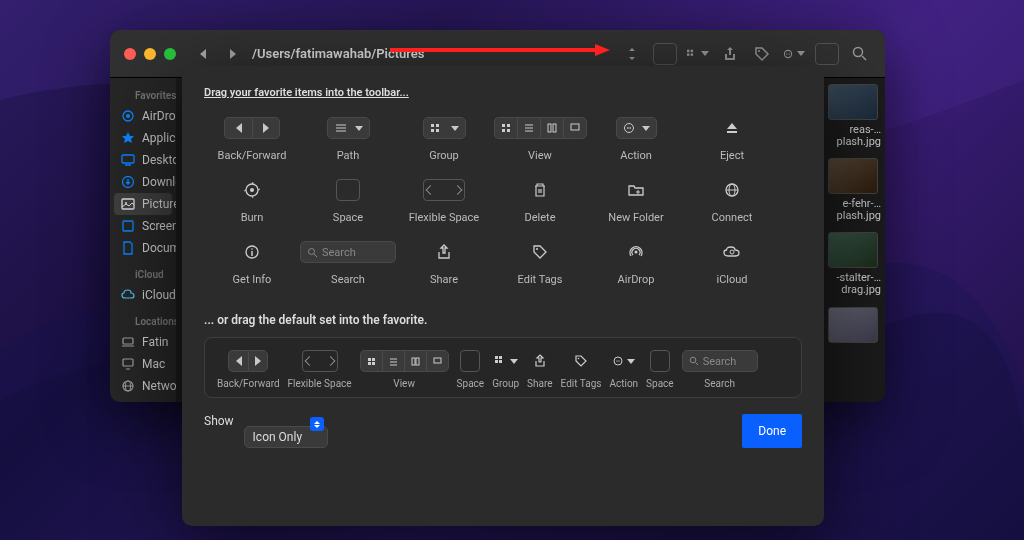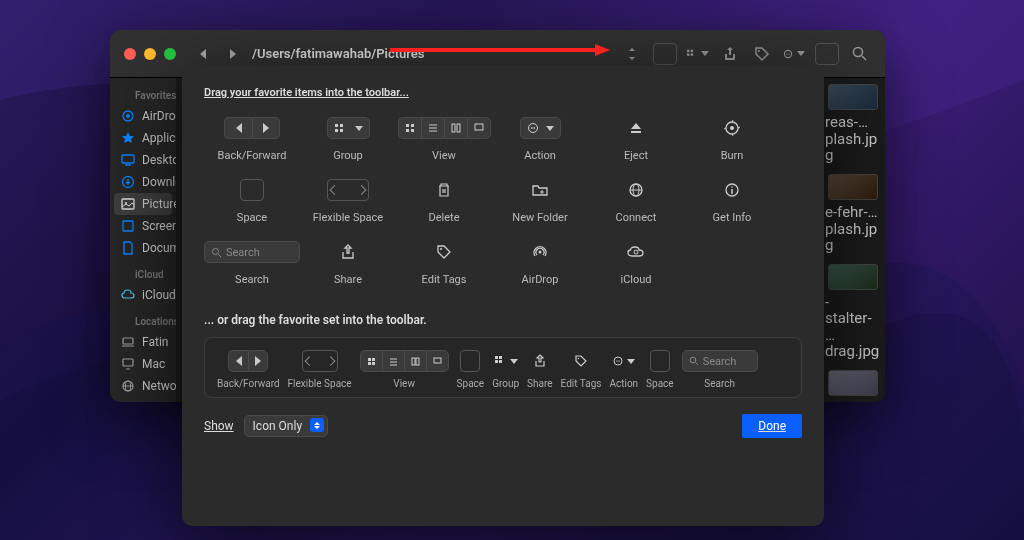--- a/index.html
+++ b/index.html
@@ -20,21 +20,21 @@
     .tb-group .slot { width:24px; height:22px; border:1px solid #555; border-radius:4px; }
     .tb-ico { width:22px; height:22px; display:flex; align-items:center; justify-content:center; cursor:pointer; }
     .sidebar { position:absolute; top:48px; left:0; width:66px; bottom:0; background:rgba(40,40,40,0.85); padding:8px 0; overflow:hidden; }
     .sb-header { font-size:10px; color:#777; padding:4px 25px; font-weight:600; }
     .sb-item { display:flex; align-items:center; gap:6px; padding:3px 10px; font-size:12px; color:#ccc; white-space:nowrap; cursor:pointer; }
     .sb-item.active { background:#3e3e3e; border-radius:4px; margin:0 4px; padding:3px 6px; }
     .sb-item .ico { width:16px; height:16px; display:flex; align-items:center; justify-content:center; flex-shrink:0; }
     .content { position:absolute; top:48px; left:66px; right:0; bottom:0; background:#1b1b1b; }
     .file-col { position:absolute; top:48px; right:0; width:64px; bottom:0; padding:6px 4px; display:flex; flex-direction:column; gap:4px; }
     .thumb { width:50px; height:36px; background:linear-gradient(135deg,#3a4a5a,#1a2a3a); border-radius:3px; border:1px solid #444; margin:0 auto; }
-    .fname { font-size:15px; color:#ccc; text-align:left; line-height:1.1; word-break:break-word; }
+    .fname { font-size:11px; color:#ccc; text-align:right; line-height:1.1; word-break:break-word; }
 
     .customize-sheet { position:absolute; top:66px; left:182px; width:642px; height:460px; background:#2b2b2b; border-radius:10px; box-shadow:0 20px 80px rgba(0,0,0,0.7); padding:20px 22px 16px; color:#ddd; z-index:10; }
     .sheet-title { font-size:11px; font-weight:600; margin-bottom:16px;text-decoration:underline; }
     .tool-grid { display:flex; flex-wrap:wrap; gap:0; }
     .tool { width:96px; height:62px; display:flex; flex-direction:column; align-items:center; justify-content:flex-start; gap:8px; cursor:grab; }
     .tool-icon { height:26px; display:flex; align-items:center; justify-content:center; color:#c8c8c8; }
     .tool-icon .btn { background:#3a3a3a; border:1px solid #4a4a4a; border-radius:5px; height:22px; min-width:28px; padding:0 6px; display:inline-flex; align-items:center; justify-content:center; gap:3px; }
     .tool-icon .btnpair { display:flex; }
     .tool-icon .btnpair .btn:first-child{border-radius:5px 0 0 5px;border-right:none}
     .tool-icon .btnpair .btn:last-child{border-radius:0 5px 5px 0}
@@ -50,24 +50,24 @@
     .tool-icon .searchbox { background:#3a3a3a; border:1px solid #4a4a4a; border-radius:5px; height:22px; width:96px; display:flex; align-items:center; padding:0 6px; gap:4px; color:#888; font-size:11px; }
     .tool-icon .searchbox2 { width:76px; }
     .tool-label { font-size:11px; color:#bbb; }
 
     .default-title { font-size:12px; font-weight:600; margin:12px 0 10px; }
     .default-set { border:1px solid #3e3e3e; background:#262626; border-radius:8px; padding:12px 12px 8px; display:flex; align-items:flex-start; gap:8px; overflow:hidden; }
     .ds-item { display:flex; flex-direction:column; align-items:center; gap:6px; }
     .ds-item .tool-icon { height:22px; }
     .ds-label { font-size:10px; color:#aaa; white-space:nowrap; }
 
-    .sheet-footer { display:flex; align-items:center; margin-top:16px; gap:10px;text-decoration:underline; }
+    .sheet-footer { display:flex; margin-top:16px; gap:10px; }
     .show-label { font-size:12px; color:#ddd; }
     .select-wrap { position:relative; }
-    .select-wrap select { appearance:none; background:#3a3a3a; border:1px solid #4a4a4a; color:#ddd; font-size:12px; padding:3px 24px 3px 8px; border-radius:5px; }
+    .select-wrap select { appearance:none; background:#3a3a3a; border:1px solid #4a4a4a; color:#ddd; font-size:12px; padding:3px 24px 3px 8px; border-radius:5px;margin-top:12px; }
     .select-caret { position:absolute; right:4px; top:3px; width:14px; height:14px; background:#0a60ff; border-radius:3px; display:flex; flex-direction:column; align-items:center; justify-content:center; }
     .select-caret:before{content:'';border-left:3px solid transparent;border-right:3px solid transparent;border-bottom:3px solid #fff;margin-bottom:1px}
     .select-caret:after{content:'';border-left:3px solid transparent;border-right:3px solid transparent;border-top:3px solid #fff}
     .footer-spacer{flex:1}
     .done-btn { background:#0a60ff; color:#fff; border:none; padding:5px 16px; border-radius:2px; font-size:12px; cursor:pointer; }
 
     .chev{width:0;height:0;display:inline-block}
     .chev.l{border-top:5px solid transparent;border-bottom:5px solid transparent;border-right:6px solid currentColor}
     .chev.r{border-top:5px solid transparent;border-bottom:5px solid transparent;border-left:6px solid currentColor}
     .chev.d{border-left:4px solid transparent;border-right:4px solid transparent;border-top:5px solid currentColor}
@@ -282,20 +282,33 @@
               <span class="chev r"></span>
             </span>
           </span>
         </div>
         <div class="tool-label">Back/Forward</div>
       </div>
     <div class="tool">
         <div class="tool-icon">
           <span class="btn">
             <svg width="14" height="10">
+              <line x1="2" y1="2" x2="12" y2="2" stroke="#ccc"></line>
+              <line x1="2" y1="5" x2="12" y2="5" stroke="#ccc"></line>
+              <line x1="2" y1="8" x2="12" y2="8" stroke="#ccc"></line>
+            </svg>
+            <span class="chev d" style="margin-left:4px"></span>
+          </span>
+        </div>
+        <div class="tool-label">Path</div>
+      </div>
+    <div class="tool">
+        <div class="tool-icon">
+          <span class="btn">
+            <svg width="14" height="10">
               <rect x="1" y="1" width="3" height="3" fill="#ccc"></rect>
               <rect x="6" y="1" width="3" height="3" fill="#ccc"></rect>
               <rect x="1" y="6" width="3" height="3" fill="#ccc"></rect>
               <rect x="6" y="6" width="3" height="3" fill="#ccc"></rect>
             </svg>
             <span class="chev d" style="margin-left:4px"></span>
           </span>
         </div>
         <div class="tool-label">Group</div>
       </div>
@@ -459,21 +472,21 @@
         <div class="tool-icon">
           <svg width="18" height="14">
             <path d="M5 11 Q1 11 1 7.5 Q1 5 3.5 5 Q3.5 2 8 2 Q12 2 12 5 Q16 5 16 8 Q16 11 12 11 Z" fill="none" stroke="#ccc" stroke-width="1.3"></path>
             <circle cx="9" cy="7" r="2" fill="none" stroke="#ccc"></circle>
           </svg>
         </div>
         <div class="tool-label">iCloud</div>
       </div>
   </div>
 
-  <div class="default-title">... or drag the favorite set into the toolbar.</div>
+  <div class="default-title">... or drag the default set into the favorite.</div>
 
   <div class="default-set">
     <div class="ds-item">
         <div class="tool-icon">
           <span class="btnpair">
             <span class="btn" style="min-width:20px">
               <span class="chev l"></span>
             </span>
             <span class="btn" style="min-width:20px">
               <span class="chev r"></span>

